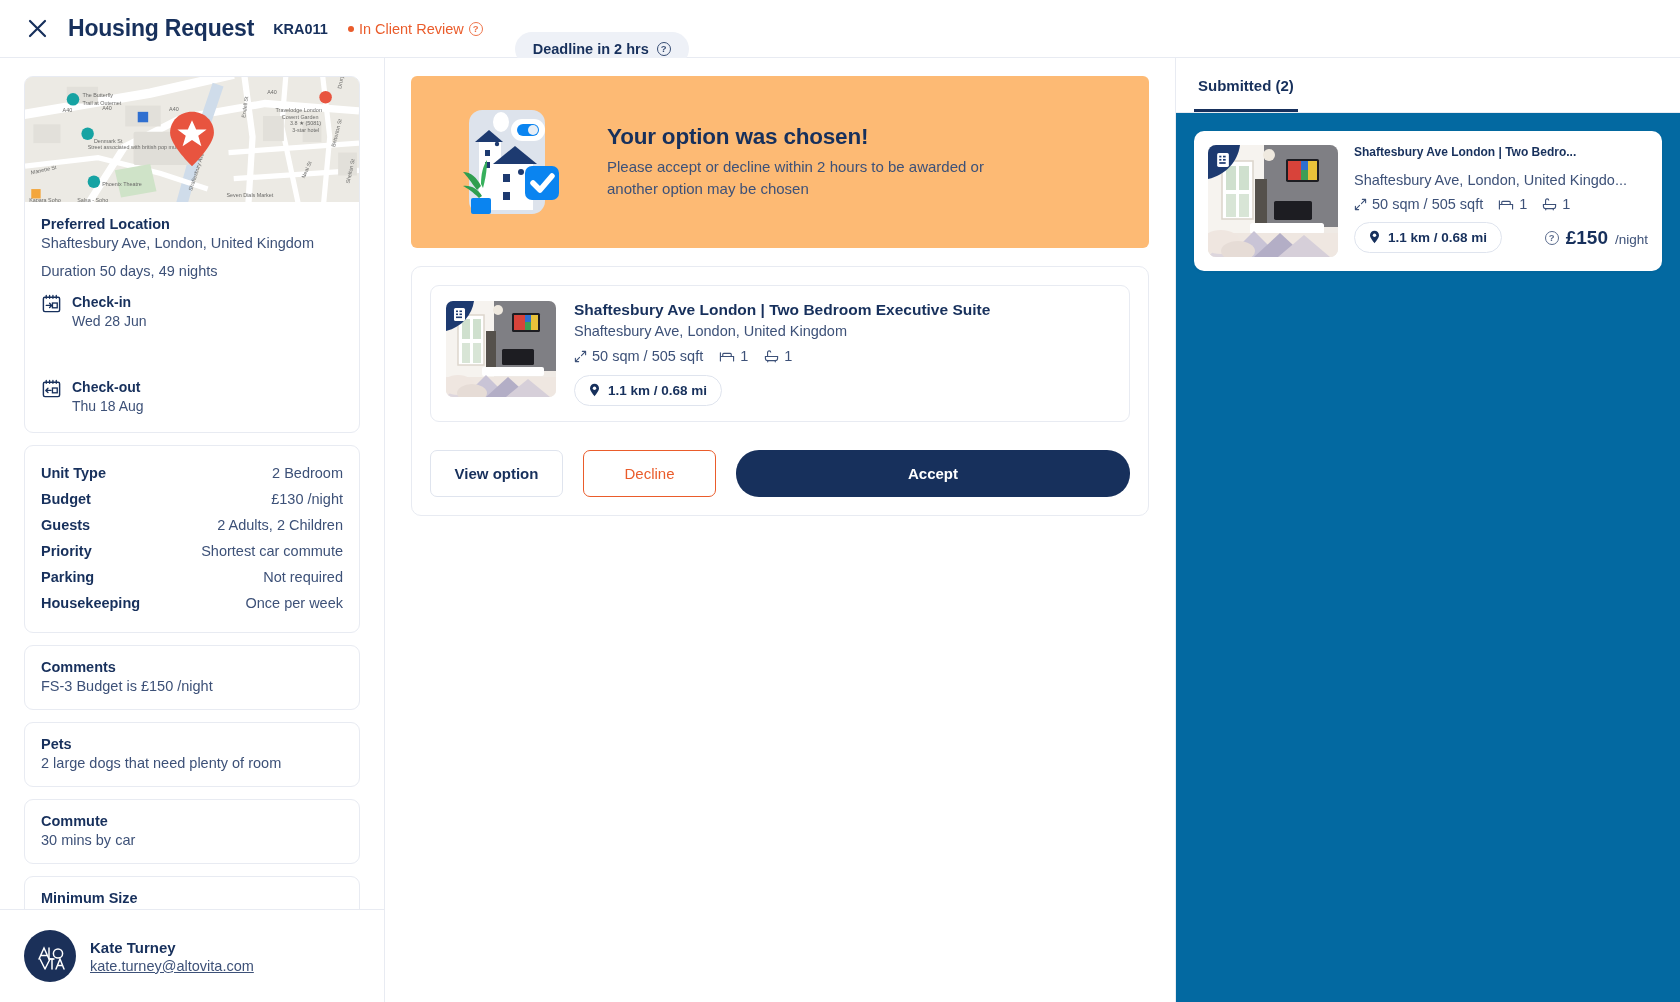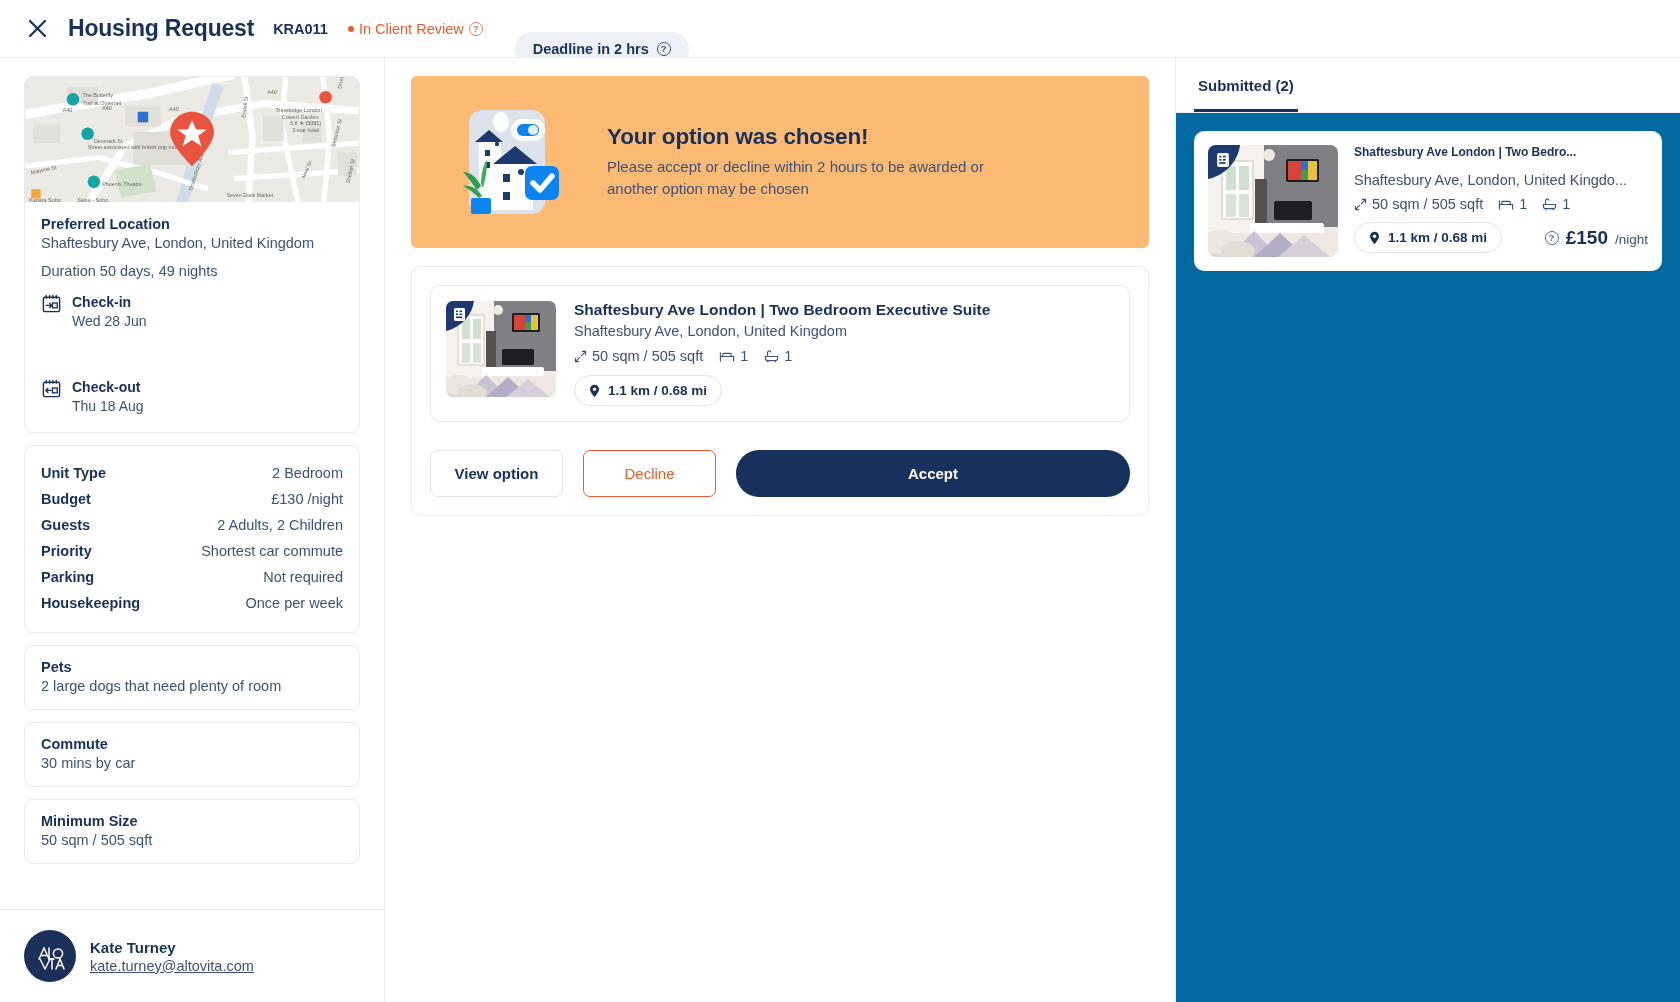--- a/index.html
+++ b/index.html
@@ -162,21 +162,21 @@
   .prop-photo svg { display:block; width:100%; height:100%; }
   .prop-info { flex: 1; min-width: 0; }
   .prop-title { font-size: 15.5px; font-weight: 700; color: #17305c; }
   .prop-addr  { font-size: 14.5px; color: #3d5178; margin-top: 4px; }
   .prop-meta {
     display: flex; align-items: center; gap: 16px;
     margin-top: 9px; font-size: 14.5px; color: #3d5178;
   }
   .meta-it { display: flex; align-items: center; gap: 5px; }
   .dist-pill {
-    display: inline-flex; align-items: flex-end; gap: 8px;
+    display: inline-flex; align-items: flex-start; gap: 8px;
     border: 1px solid #dfe4ee; border-radius: 18px;
     padding: 7px 14px; margin-top: 11px;
     font-size: 13.5px; font-weight: 600; color: #17305c;
   }
 
   .actions { display: flex; gap: 20px; margin-top: 20px; }
   .btn {
     border-radius: 7px; font-size: 15px; font-weight: 700;
     padding: 14px 10px; text-align: center; cursor: pointer;
     border: 1px solid transparent; background: #fff; margin-top: 8px;
@@ -381,20 +381,24 @@
           <span class="spec-k">Parking</span>
           <span class="spec-v">Not required</span>
         </div>
         <div class="spec-row">
           <span class="spec-k">Housekeeping</span>
           <span class="spec-v">Once per week</span>
         </div>
       </div>
 
       <div class="card note-card">
+        <div class="note-k">Comments</div>
+        <div class="note-v">FS-3 Budget is £150 /night</div>
+      </div>
+      <div class="card note-card">
         <div class="note-k">Pets</div>
         <div class="note-v">2 large dogs that need plenty of room</div>
       </div>
       <div class="card note-card">
         <div class="note-k">Commute</div>
         <div class="note-v">30 mins by car</div>
       </div>
       <div class="card note-card">
         <div class="note-k">Minimum Size</div>
         <div class="note-v">50 sqm / 505 sqft</div>

